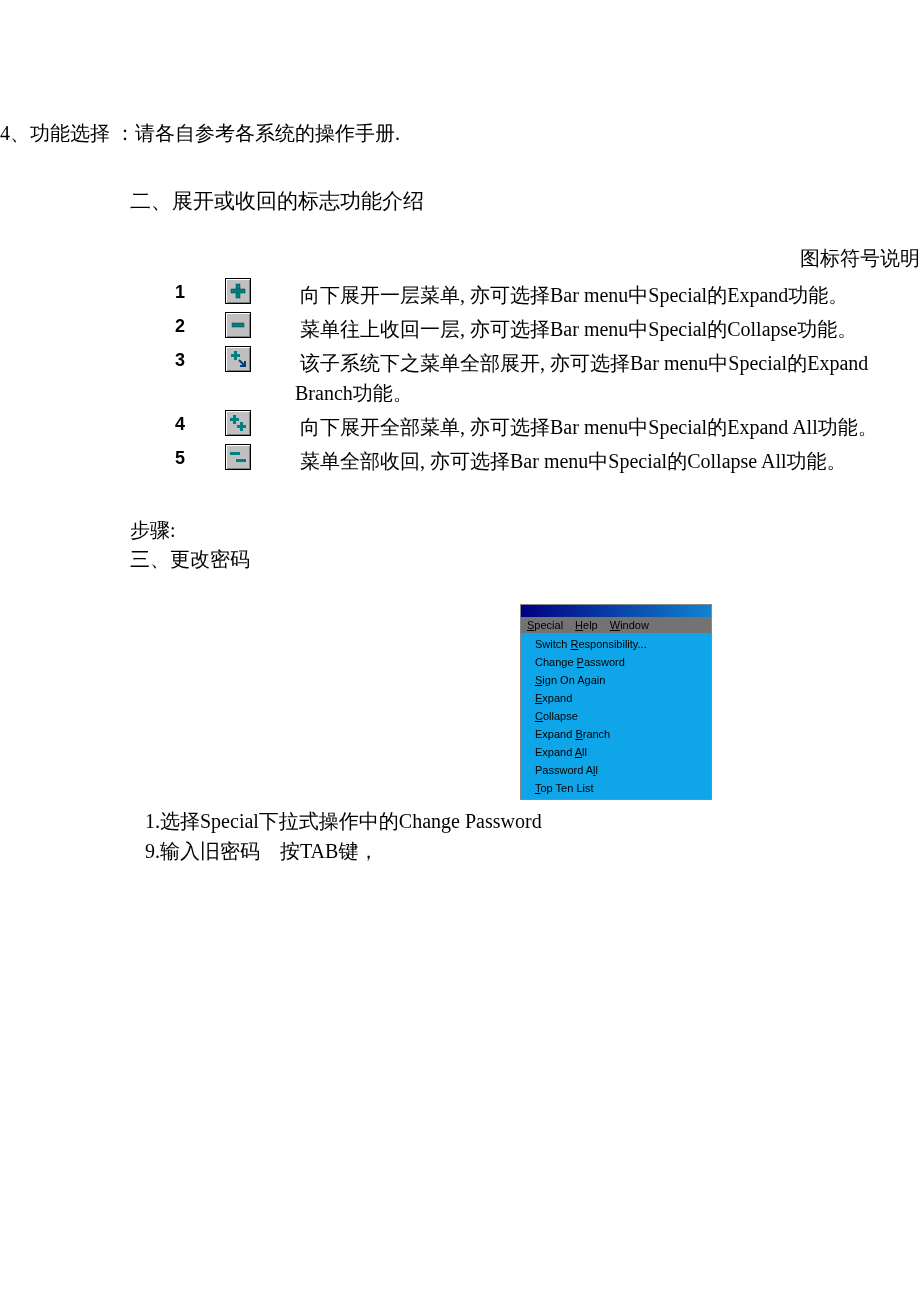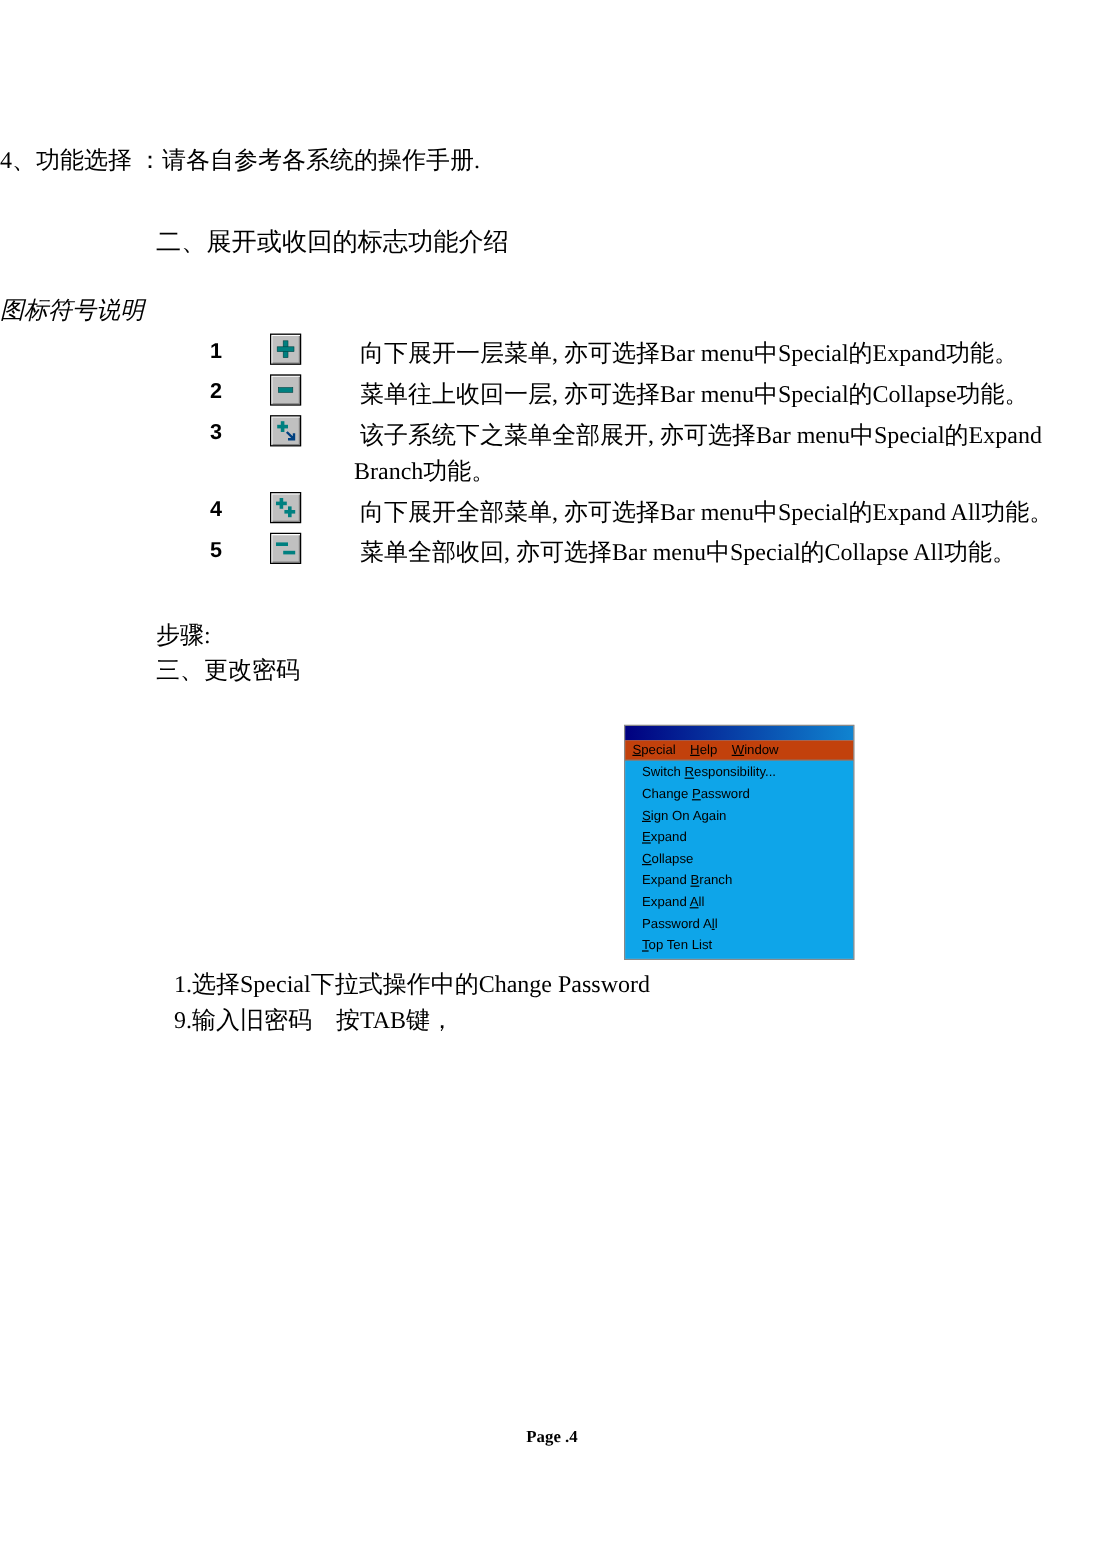--- a/index.html
+++ b/index.html
@@ -19,24 +19,23 @@
   }
   .line-intro {
     margin-bottom: 40px;
   }
   .section-header {
     margin-left: 130px;
     margin-bottom: 30px;
     font-size: 21px;
   }
   .table-caption {
-    text-align: left;
+    text-align: right;
     margin-bottom: 6px;
     font-size: 20px;
-    font-style: italic;
   }
   .icon-table {
     margin-left: 175px;
     width: 740px;
   }
   .icon-row {
     display: grid;
     grid-template-columns: 50px 70px 1fr;
     align-items: start;
     margin-bottom: 2px;
@@ -72,21 +71,21 @@
     font-size: 11px;
   }
   .menu-titlebar {
     height: 12px;
     background: linear-gradient(to right, #000080, #1084d0);
   }
   .menu-bar {
     display: flex;
     gap: 12px;
     padding: 2px 6px;
-    background: #c2410c;
+    background: #737373;
     border-bottom: 1px solid #808080;
   }
   .menu-bar-item .ul { text-decoration: underline; }
   .menu-list {
     background: #0ea5e9;
     padding: 2px 0;
   }
   .menu-item {
     padding: 1px 10px 1px 14px;
     line-height: 1.45;
@@ -234,15 +233,14 @@
       <div class="menu-item"><span>Password A</span><span class="ul">l</span><span>l</span></div>
       <div class="menu-item"><span></span><span class="ul">T</span><span>op Ten List</span></div>
     </div>
   </div>
 
   <div class="steps">
     <div>1.选择Special下拉式操作中的Change Password</div>
     <div>9.输入旧密码　按TAB键，</div>
   </div>
 
-  <div class="page-footer">Page .4</div>
 
 </div>
 
 </body></html>

